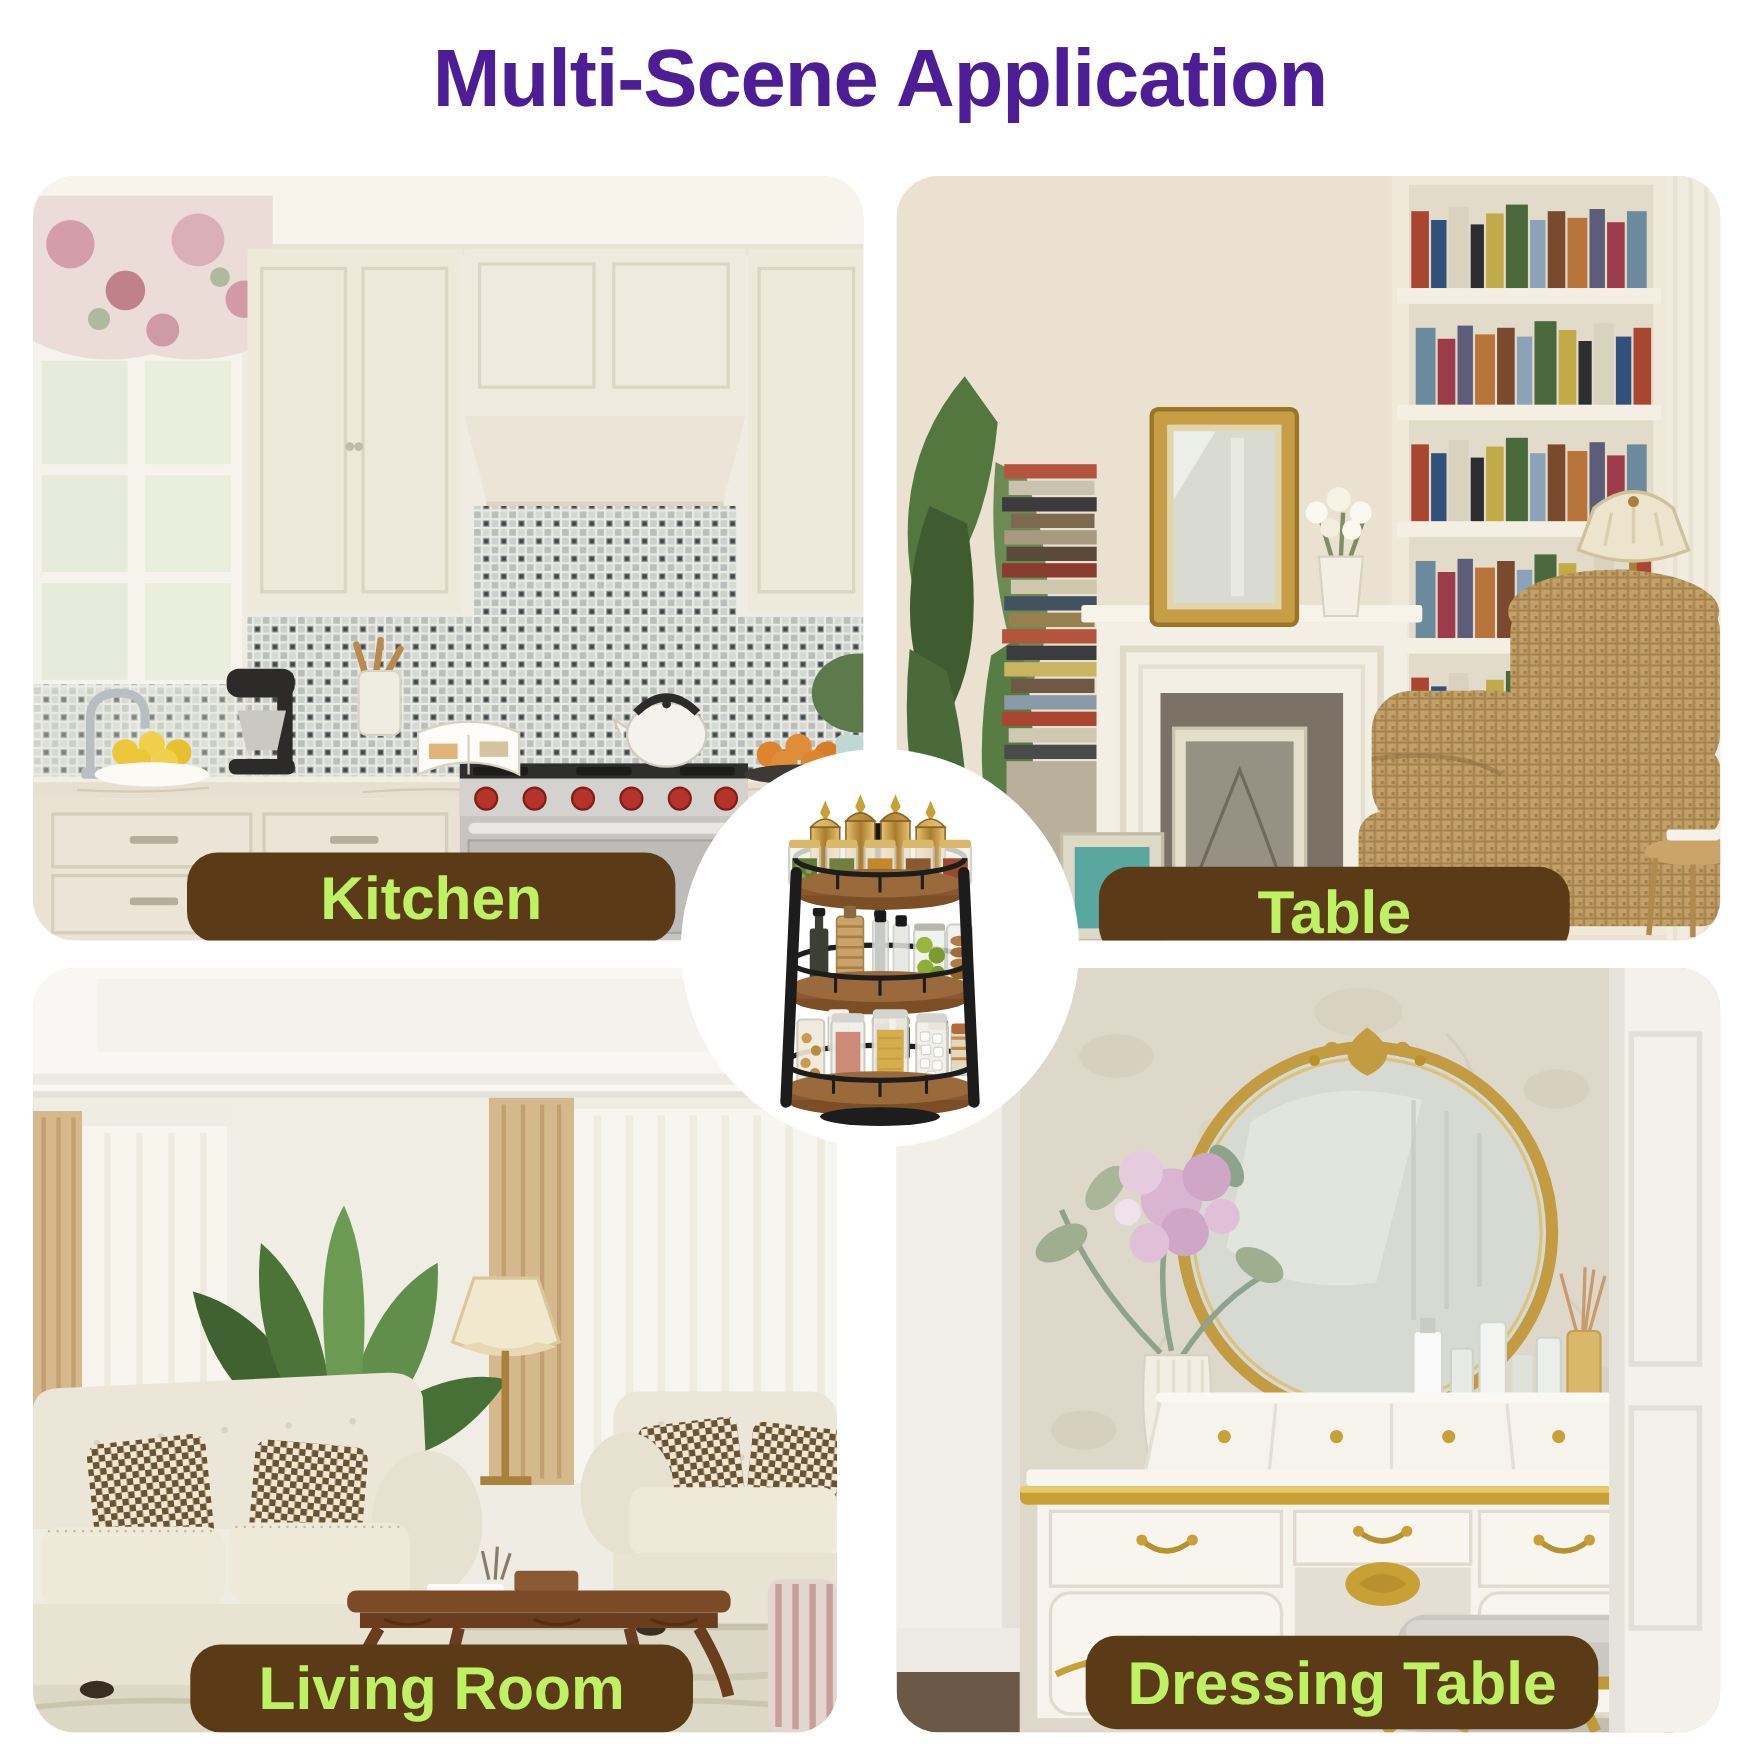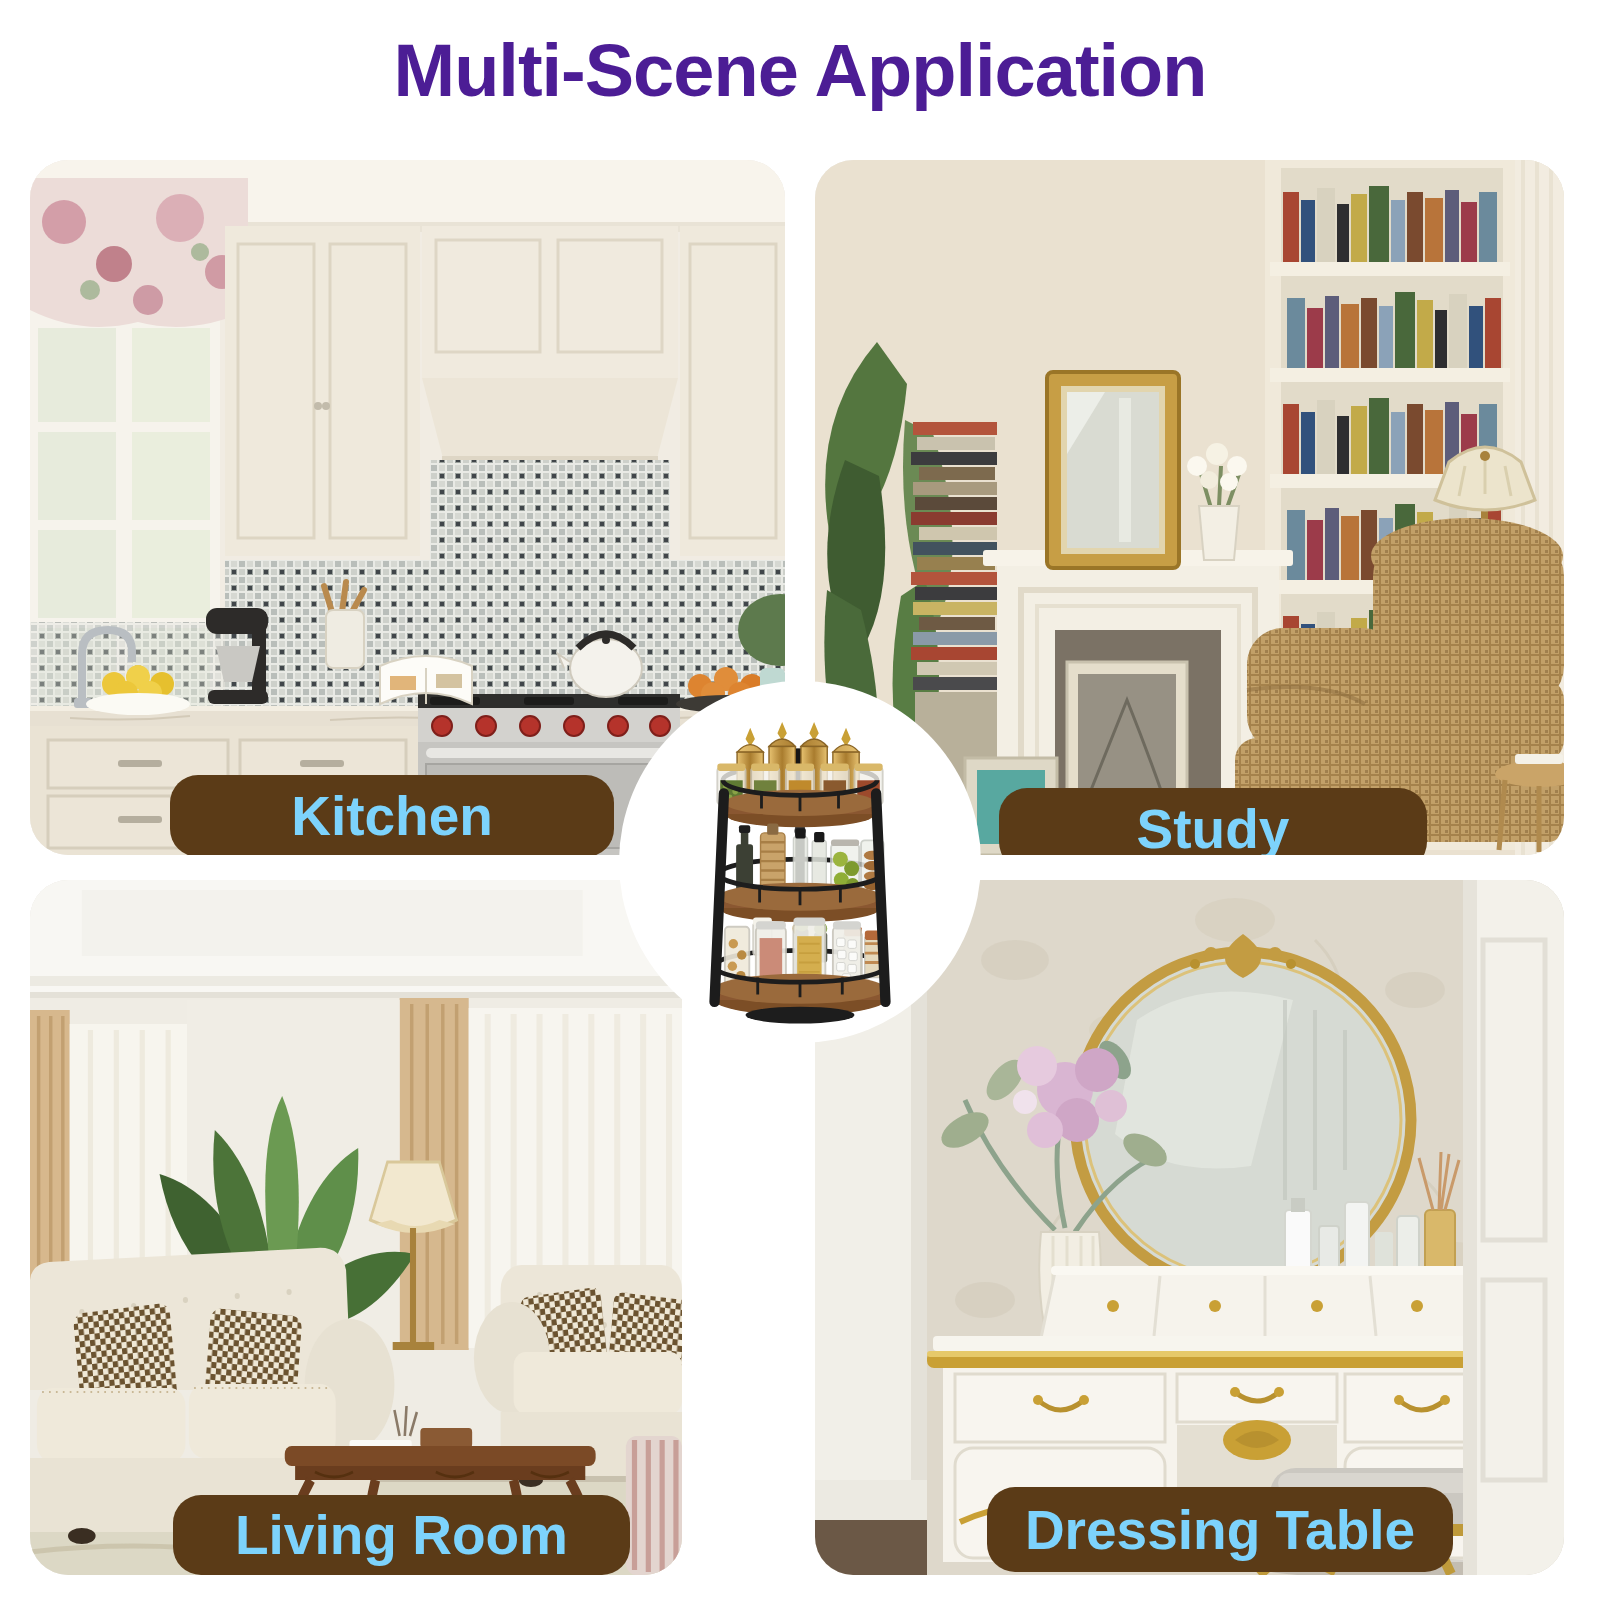--- a/index.html
+++ b/index.html
@@ -11,25 +11,25 @@
     position:absolute; top:28px; left:0; width:100%;
     text-align:center; font-size:74px; font-weight:bold;
     letter-spacing:-1px; color:#4c1d95;
   }
   .photo {
     position:absolute; border-radius:38px; overflow:hidden; background:#eee;
   }
   .photo > svg { display:block; width:100%; height:100%; }
   #kitchen  { left:30px;  top:160px; width:755px; height:695px; }
   #study    { left:815px; top:160px; width:749px; height:695px; }
-  #living   { left:30px;  top:880px; width:652px; height:695px; }
+  #living   { left:30px;  top:880px; width:731px; height:695px; }
   #dressing { left:815px; top:880px; width:749px; height:695px; }
   .scene-label {
     position:absolute; display:flex; align-items:center; justify-content:center;
-    background:#5b3b17; color:#7dd3fc; font-size:55px; font-weight:bold;
+    background:#5b3b17; color:#bef264; font-size:55px; font-weight:bold;
     border-radius:28px; letter-spacing:0px; white-space:nowrap;
   }
   #kitchen  .scene-label { left:140px; top:615px; width:444px; height:82px; }
   #study    .scene-label { left:184px; top:628px; width:428px; height:82px; }
   #living   .scene-label { left:143px; top:615px; width:457px; height:80px; }
   #dressing .scene-label { left:172px; top:607px; width:466px; height:85px; }
   .center-circle {
     position:absolute; left:619px; top:681px; width:362px; height:362px;
     border-radius:50%; background:#ffffff;
     display:flex; align-items:center; justify-content:center;
@@ -300,21 +300,21 @@
         <rect x="520" y="592" width="229" height="90" rx="16" fill="url(#tweed)"></rect>
         <path d="M432,530 q76,-10 118,14" stroke="#8a6a3c" stroke-width="4" fill="none" opacity="0.5"></path>
       </g>
       <g>
         <ellipse cx="724" cy="614" rx="44" ry="13" fill="#caa468"></ellipse>
         <path d="M690,620 l-6,70 M756,620 l4,70 M724,626 v66" stroke="#b08a4e" stroke-width="5"></path>
         <rect x="700" y="594" width="48" height="10" rx="3" fill="#f4f1e8"></rect>
       </g>
     </svg>
     <div class="scene-label">
-      <span>Study</span>
+      <span>Table</span>
     </div>
   </section>
 
   <section class="photo" id="living">
     <svg viewBox="0 0 755 695" preserveAspectRatio="none">
       <defs>
         <pattern id="hound" width="12" height="12" patternUnits="userSpaceOnUse">
           <rect width="12" height="12" fill="#efe8d6"></rect>
           <rect width="6" height="6" fill="#6b5330"></rect>
           <rect x="6" y="6" width="6" height="6" fill="#6b5330"></rect>

